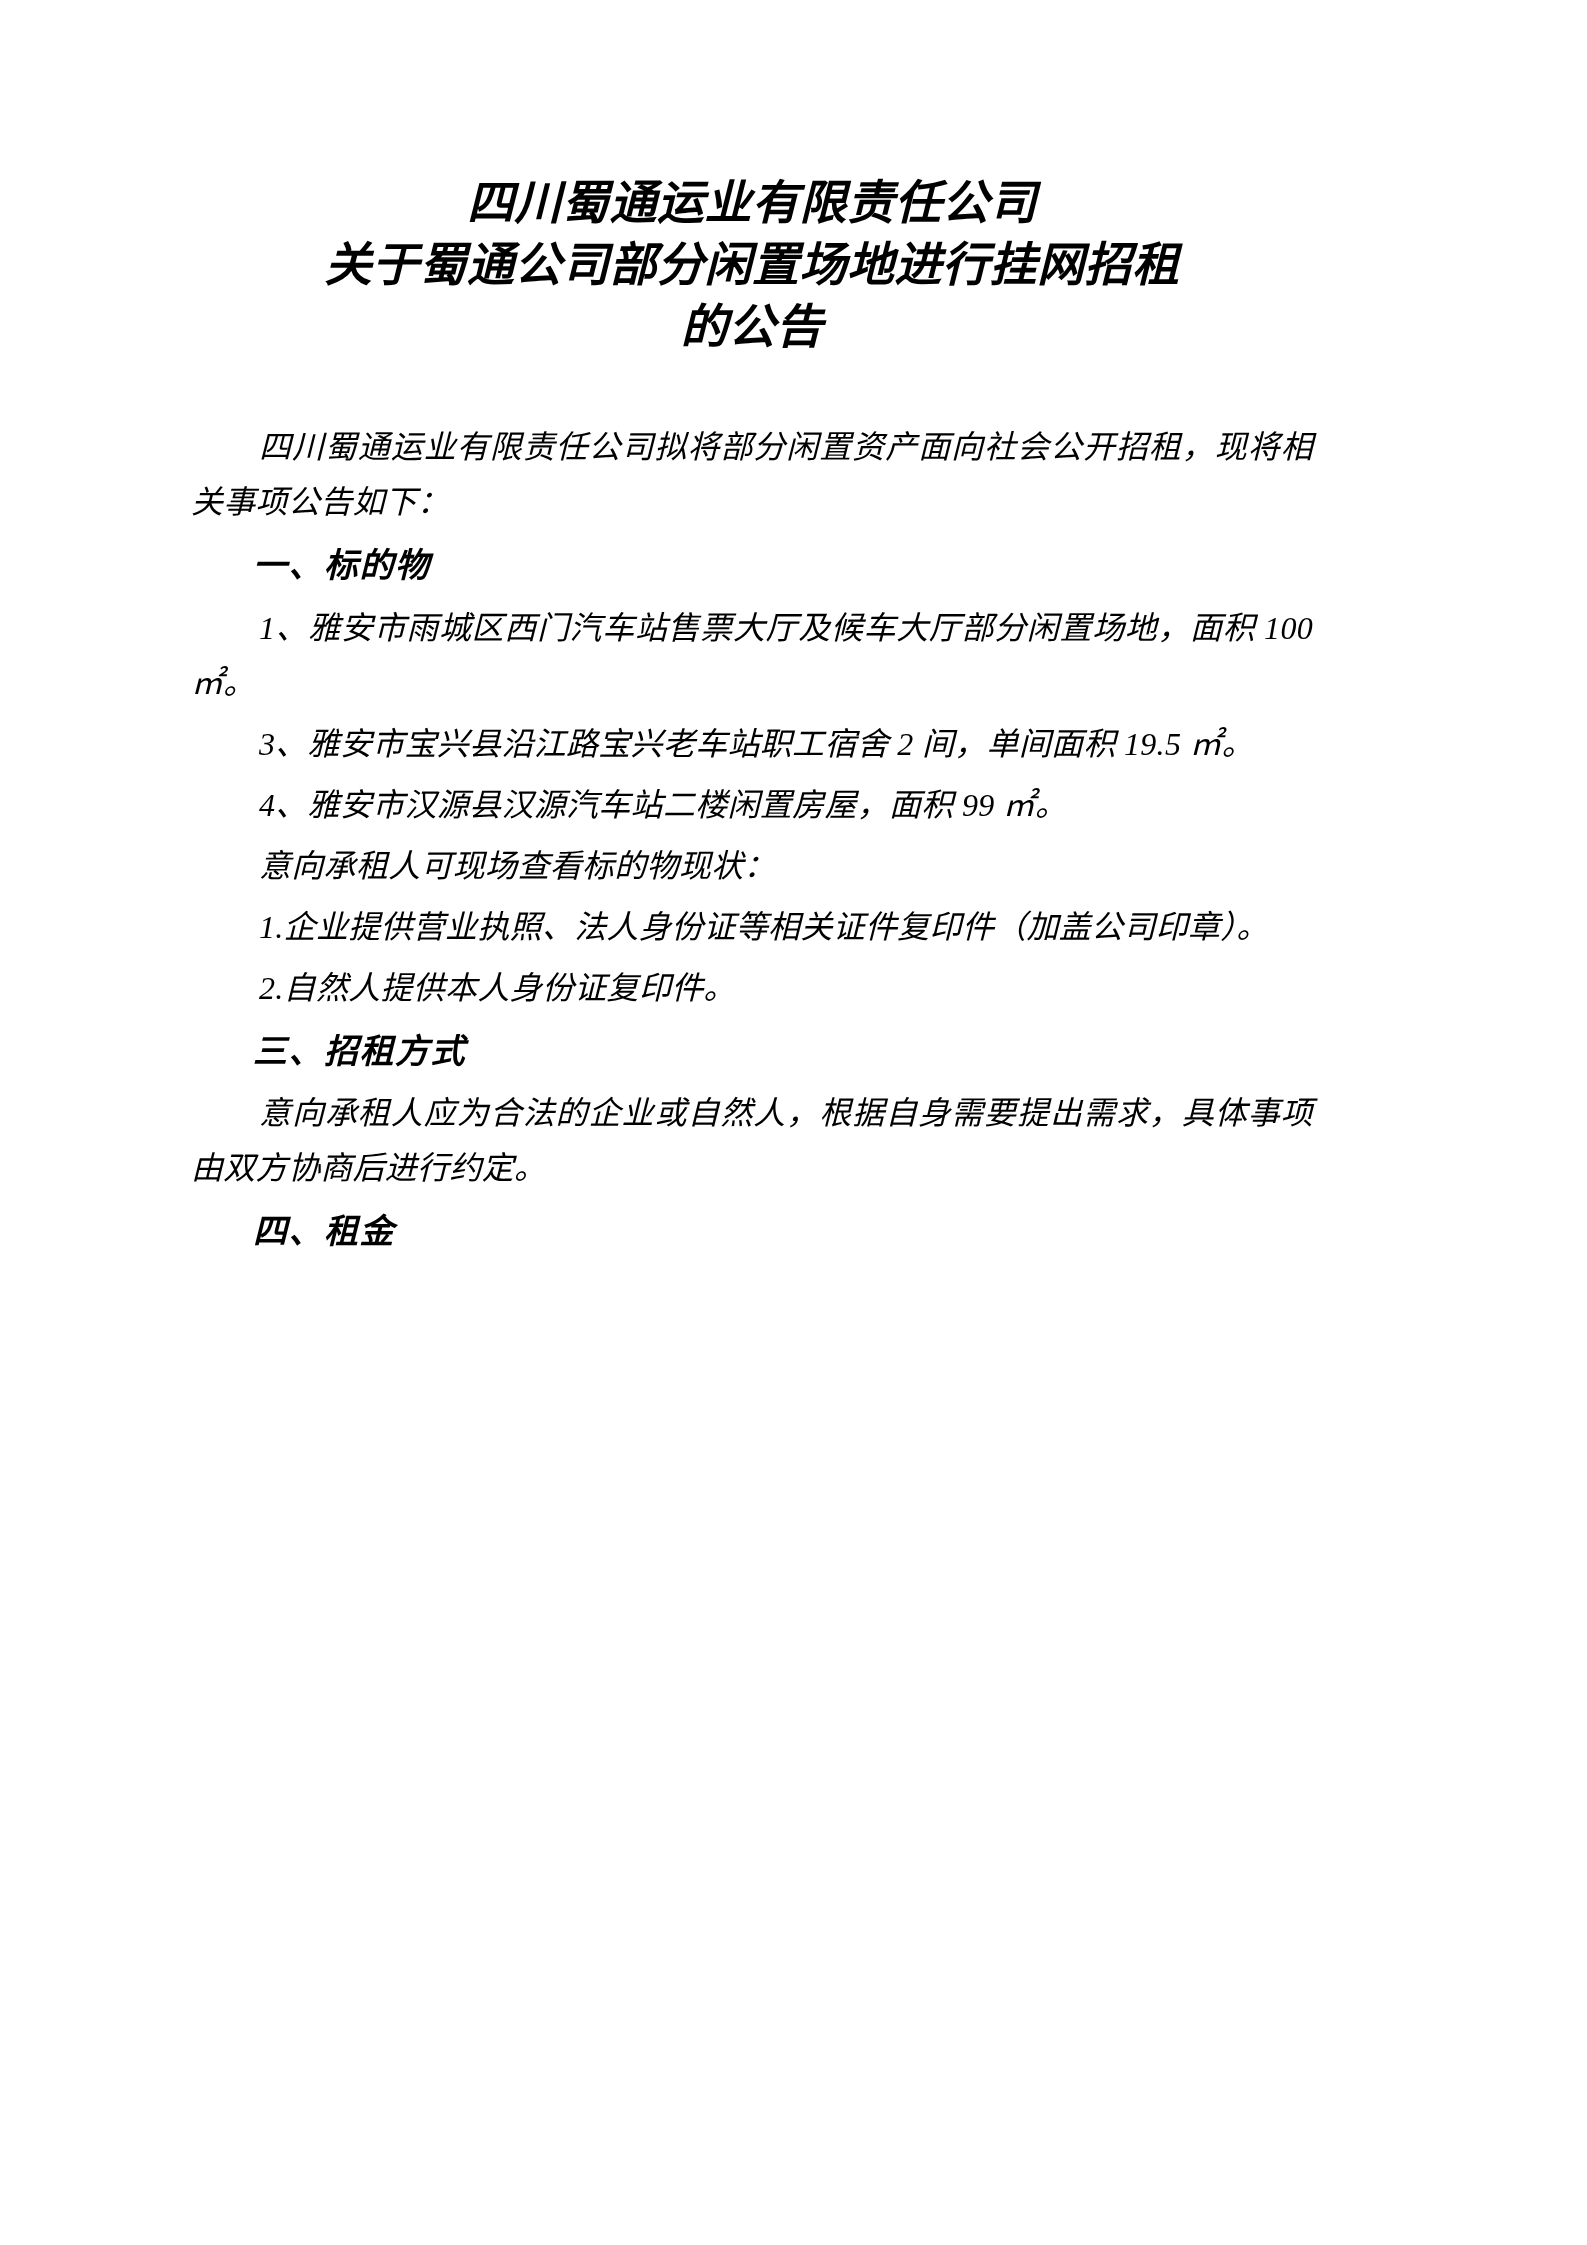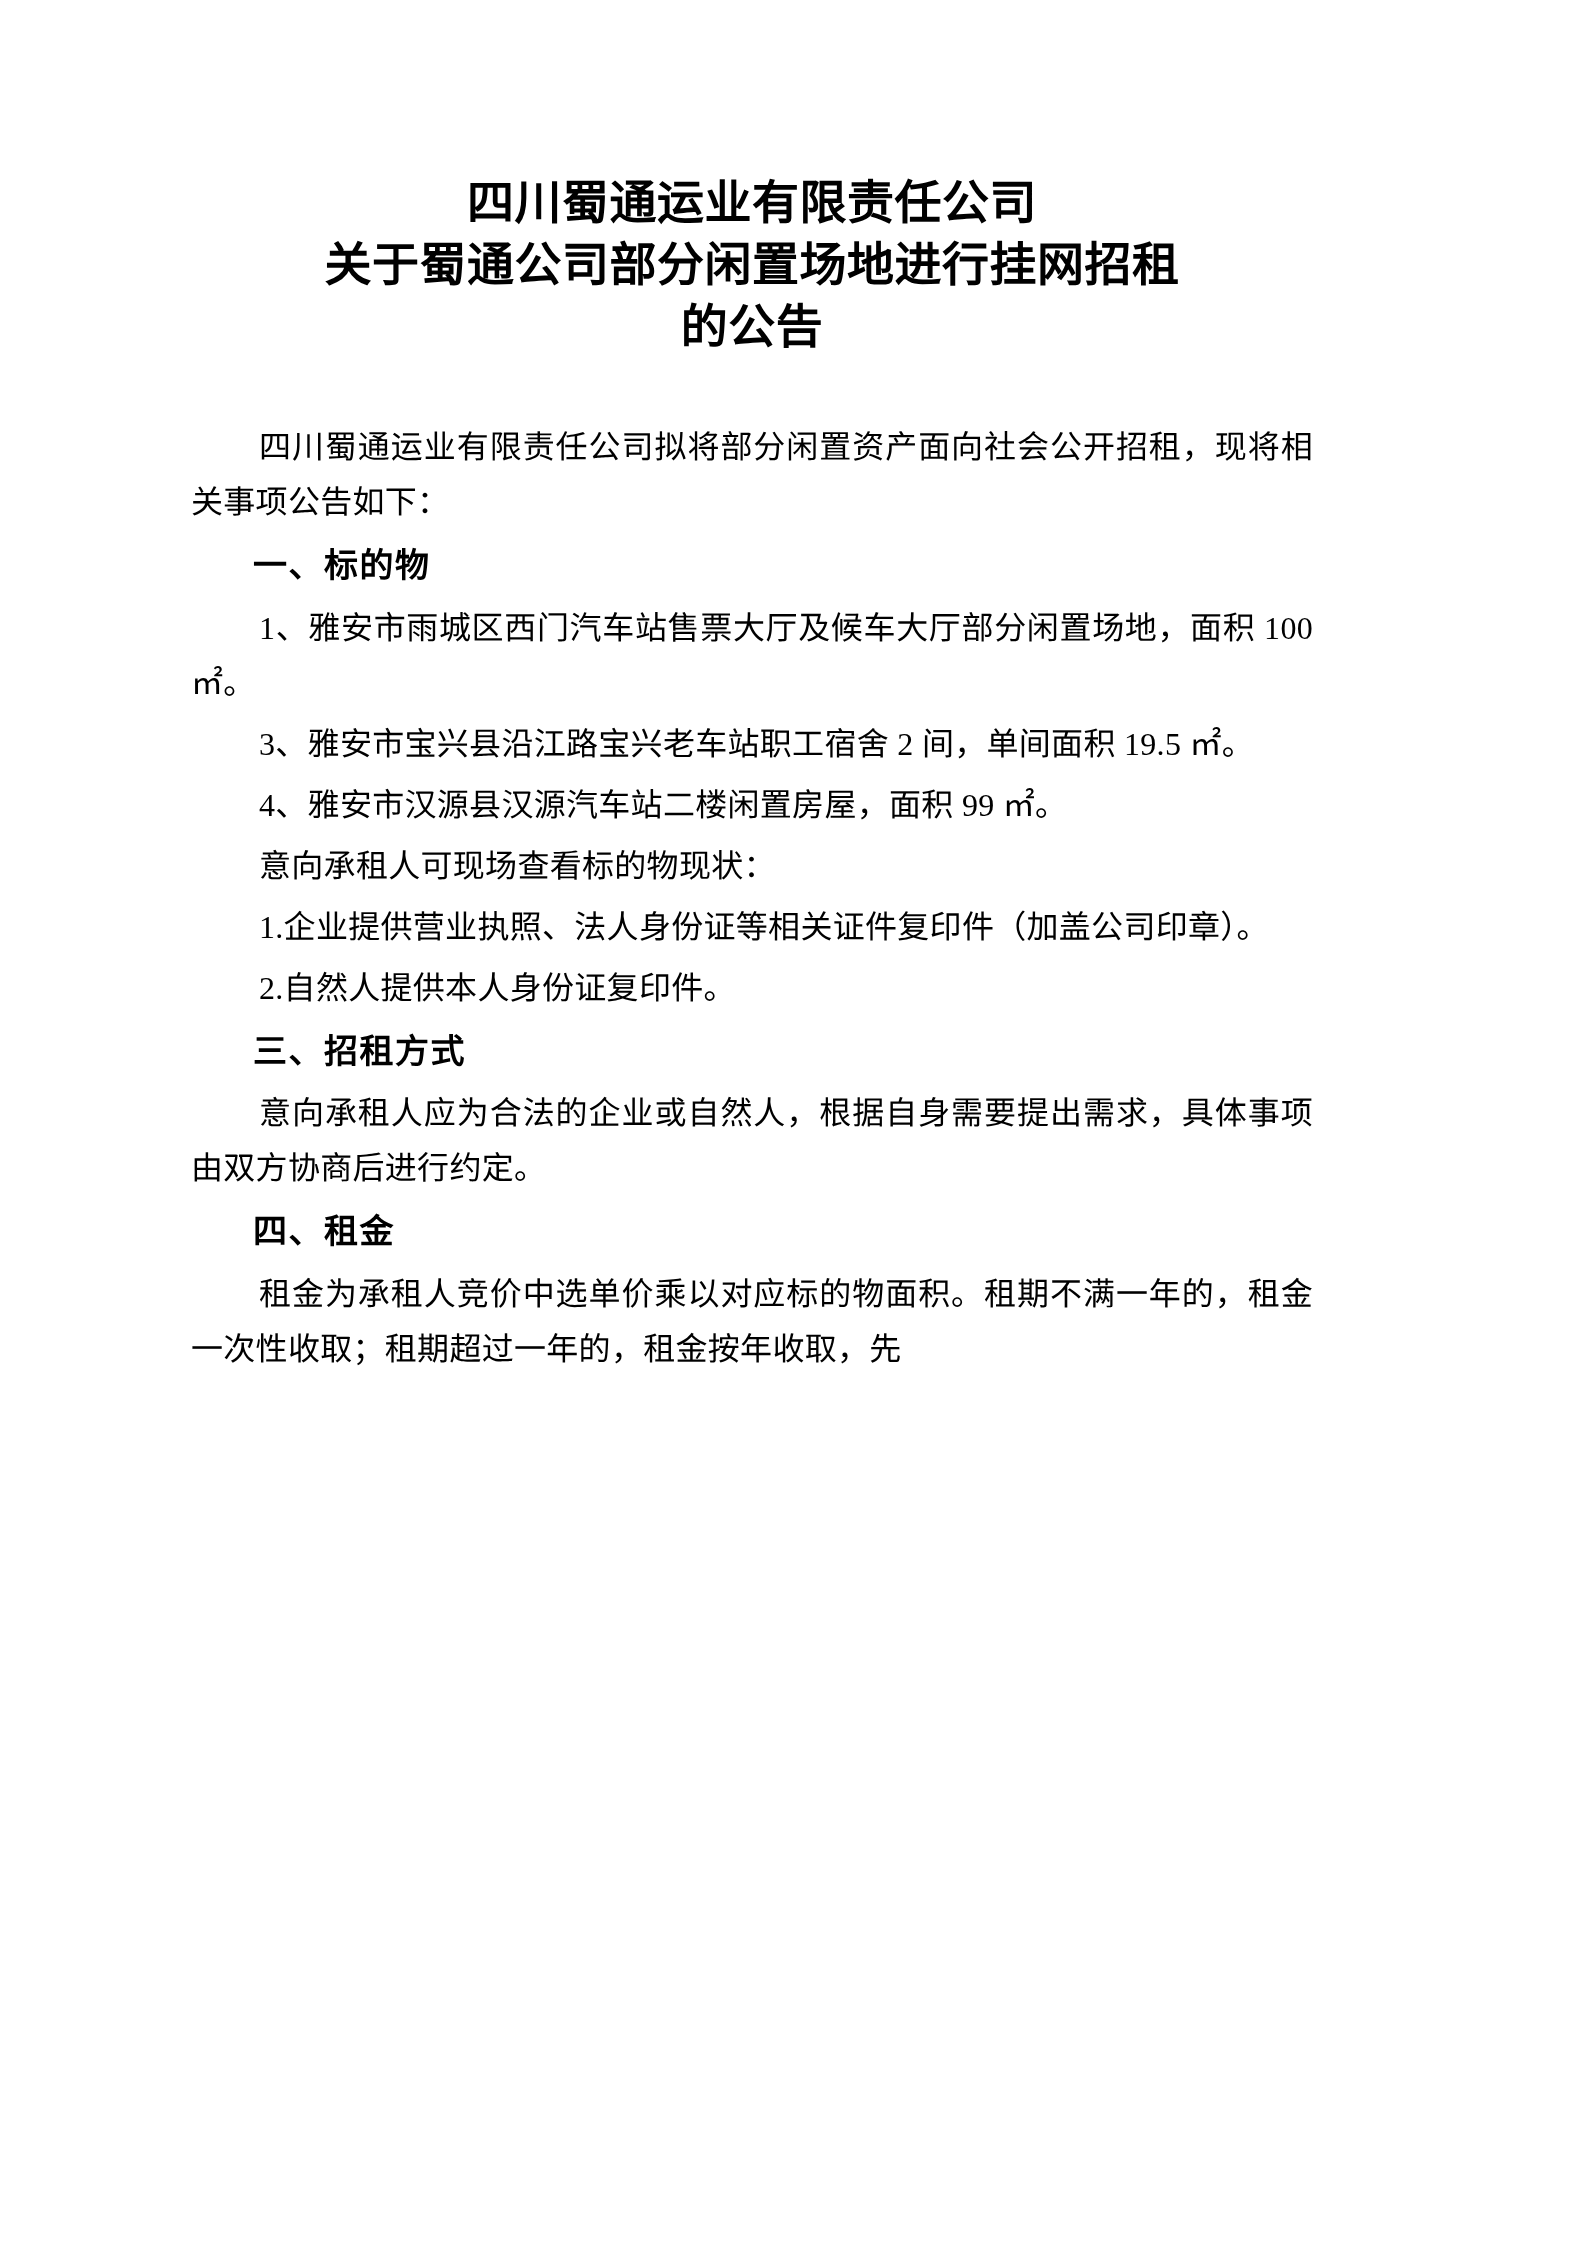--- a/index.html
+++ b/index.html
@@ -13,20 +13,21 @@
     font-family: "Liberation Serif", "DejaVu Serif", serif;
     color: #000000;
     overflow: hidden;
   }
   .page {
     position: relative;
     width: 1504px;
     height: 2245px;
     box-sizing: border-box;
     padding: 150px 185px 0 185px;
+    font-style: italic;
   }
   .doc-title {
     text-align: center;
     font-weight: bold;
     font-size: 47px;
     line-height: 1.32;
     letter-spacing: 0.5px;
     margin: 0 0 0 0;
     padding-top: 22px;
   }
@@ -79,17 +80,16 @@
     <p class="para indent">4、雅安市汉源县汉源汽车站二楼闲置房屋，面积 99 ㎡。</p>
 
     <p class="para indent">意向承租人可现场查看标的物现状：</p>
     <p class="para indent">1.企业提供营业执照、法人身份证等相关证件复印件（加盖公司印章）。</p>
     <p class="para indent">2.自然人提供本人身份证复印件。</p>
 
     <h2 class="section">三、招租方式</h2>
     <p class="para indent">意向承租人应为合法的企业或自然人，根据自身需要提出需求，具体事项由双方协商后进行约定。</p>
 
     <h2 class="section">四、租金</h2>
-    <p class="para indent">租金为承租人竞价中选单价乘以对应标的物面积。租期不满一年的，租金一次性收取；租期超过一年的，租金按年收取，先</p>
 
   </div>
 
 </div>
 
 </body></html>

